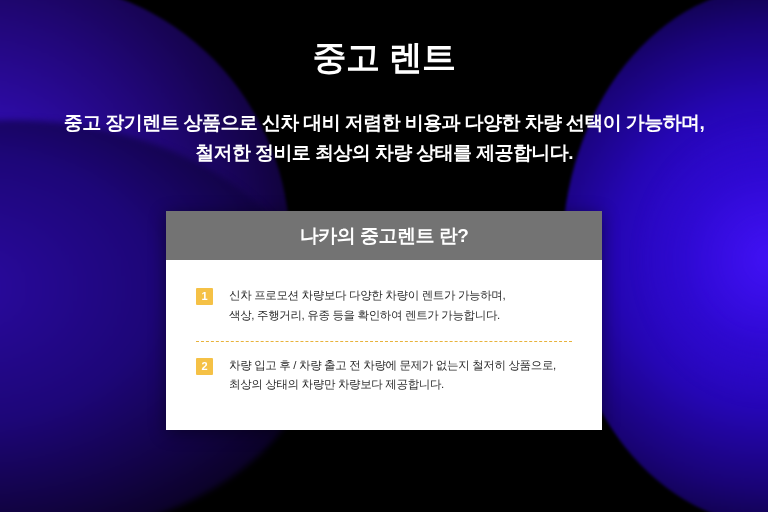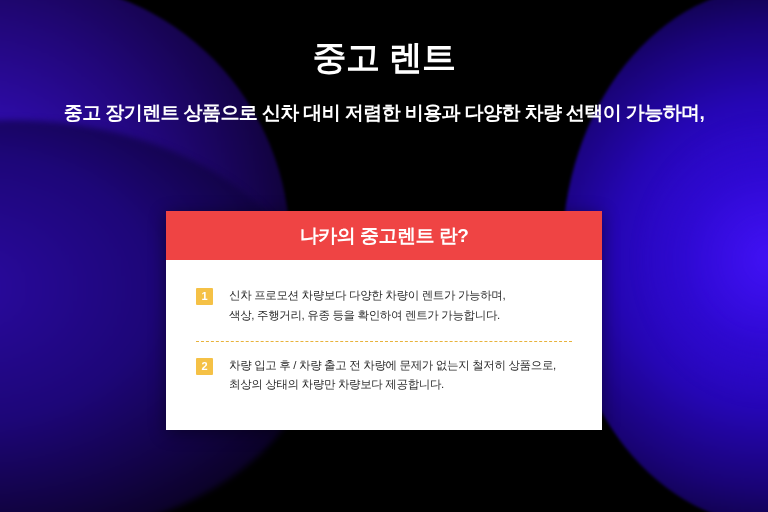--- a/index.html
+++ b/index.html
@@ -97,42 +97,42 @@
   #hero-title {
     margin: 0;
     padding-top: 36px;
     font-size: 34px;
     line-height: 1.25;
     font-weight: bold;
     color: #ffffff;
     letter-spacing: -0.5px;
   }
   #hero-subtitle {
-    margin: 2px;
+    margin: 12px;
     padding-top: 17px;
     font-size: 19px;
     line-height: 1.58;
     font-weight: bold;
     color: #ffffff;
     letter-spacing: -0.6px;
   }
   .sub-line { display: block; }
 
   
   #info-card {
     position: absolute;
     left: 166px;
     top: 211px;
     width: 436px;
     z-index: 6;
     box-shadow: 0 3px 16px rgba(0,0,0,0.45);
   }
   #card-header {
     height: 49px;
-    background: #ef4444;
+    background: #737373;
     display: flex;
     align-items: center;
     justify-content: center;
   }
   #card-header-title {
     color: #ffffff;
     font-size: 19px;
     font-weight: bold;
     letter-spacing: -0.5px;
   }
@@ -182,20 +182,21 @@
 
   <div class="blob" id="blob-left"></div>
   <div class="blob" id="blob-left-2"></div>
   <div class="blob" id="blob-right"></div>
   <div class="blob" id="blob-right-glow"></div>
 
   <div id="hero">
     <h1 id="hero-title">중고 렌트</h1>
     <p id="hero-subtitle">
       <span class="sub-line">중고 장기렌트 상품으로 신차 대비 저렴한 비용과 다양한 차량 선택이 가능하며,</span>
+      <span class="sub-line">철저한 정비로 최상의 차량 상태를 제공합니다.</span>
     </p>
   </div>
 
   <div id="info-card">
 
     <div id="card-header">
       <span id="card-header-title">나카의 중고렌트 란?</span>
     </div>
 
     <div id="card-body">

